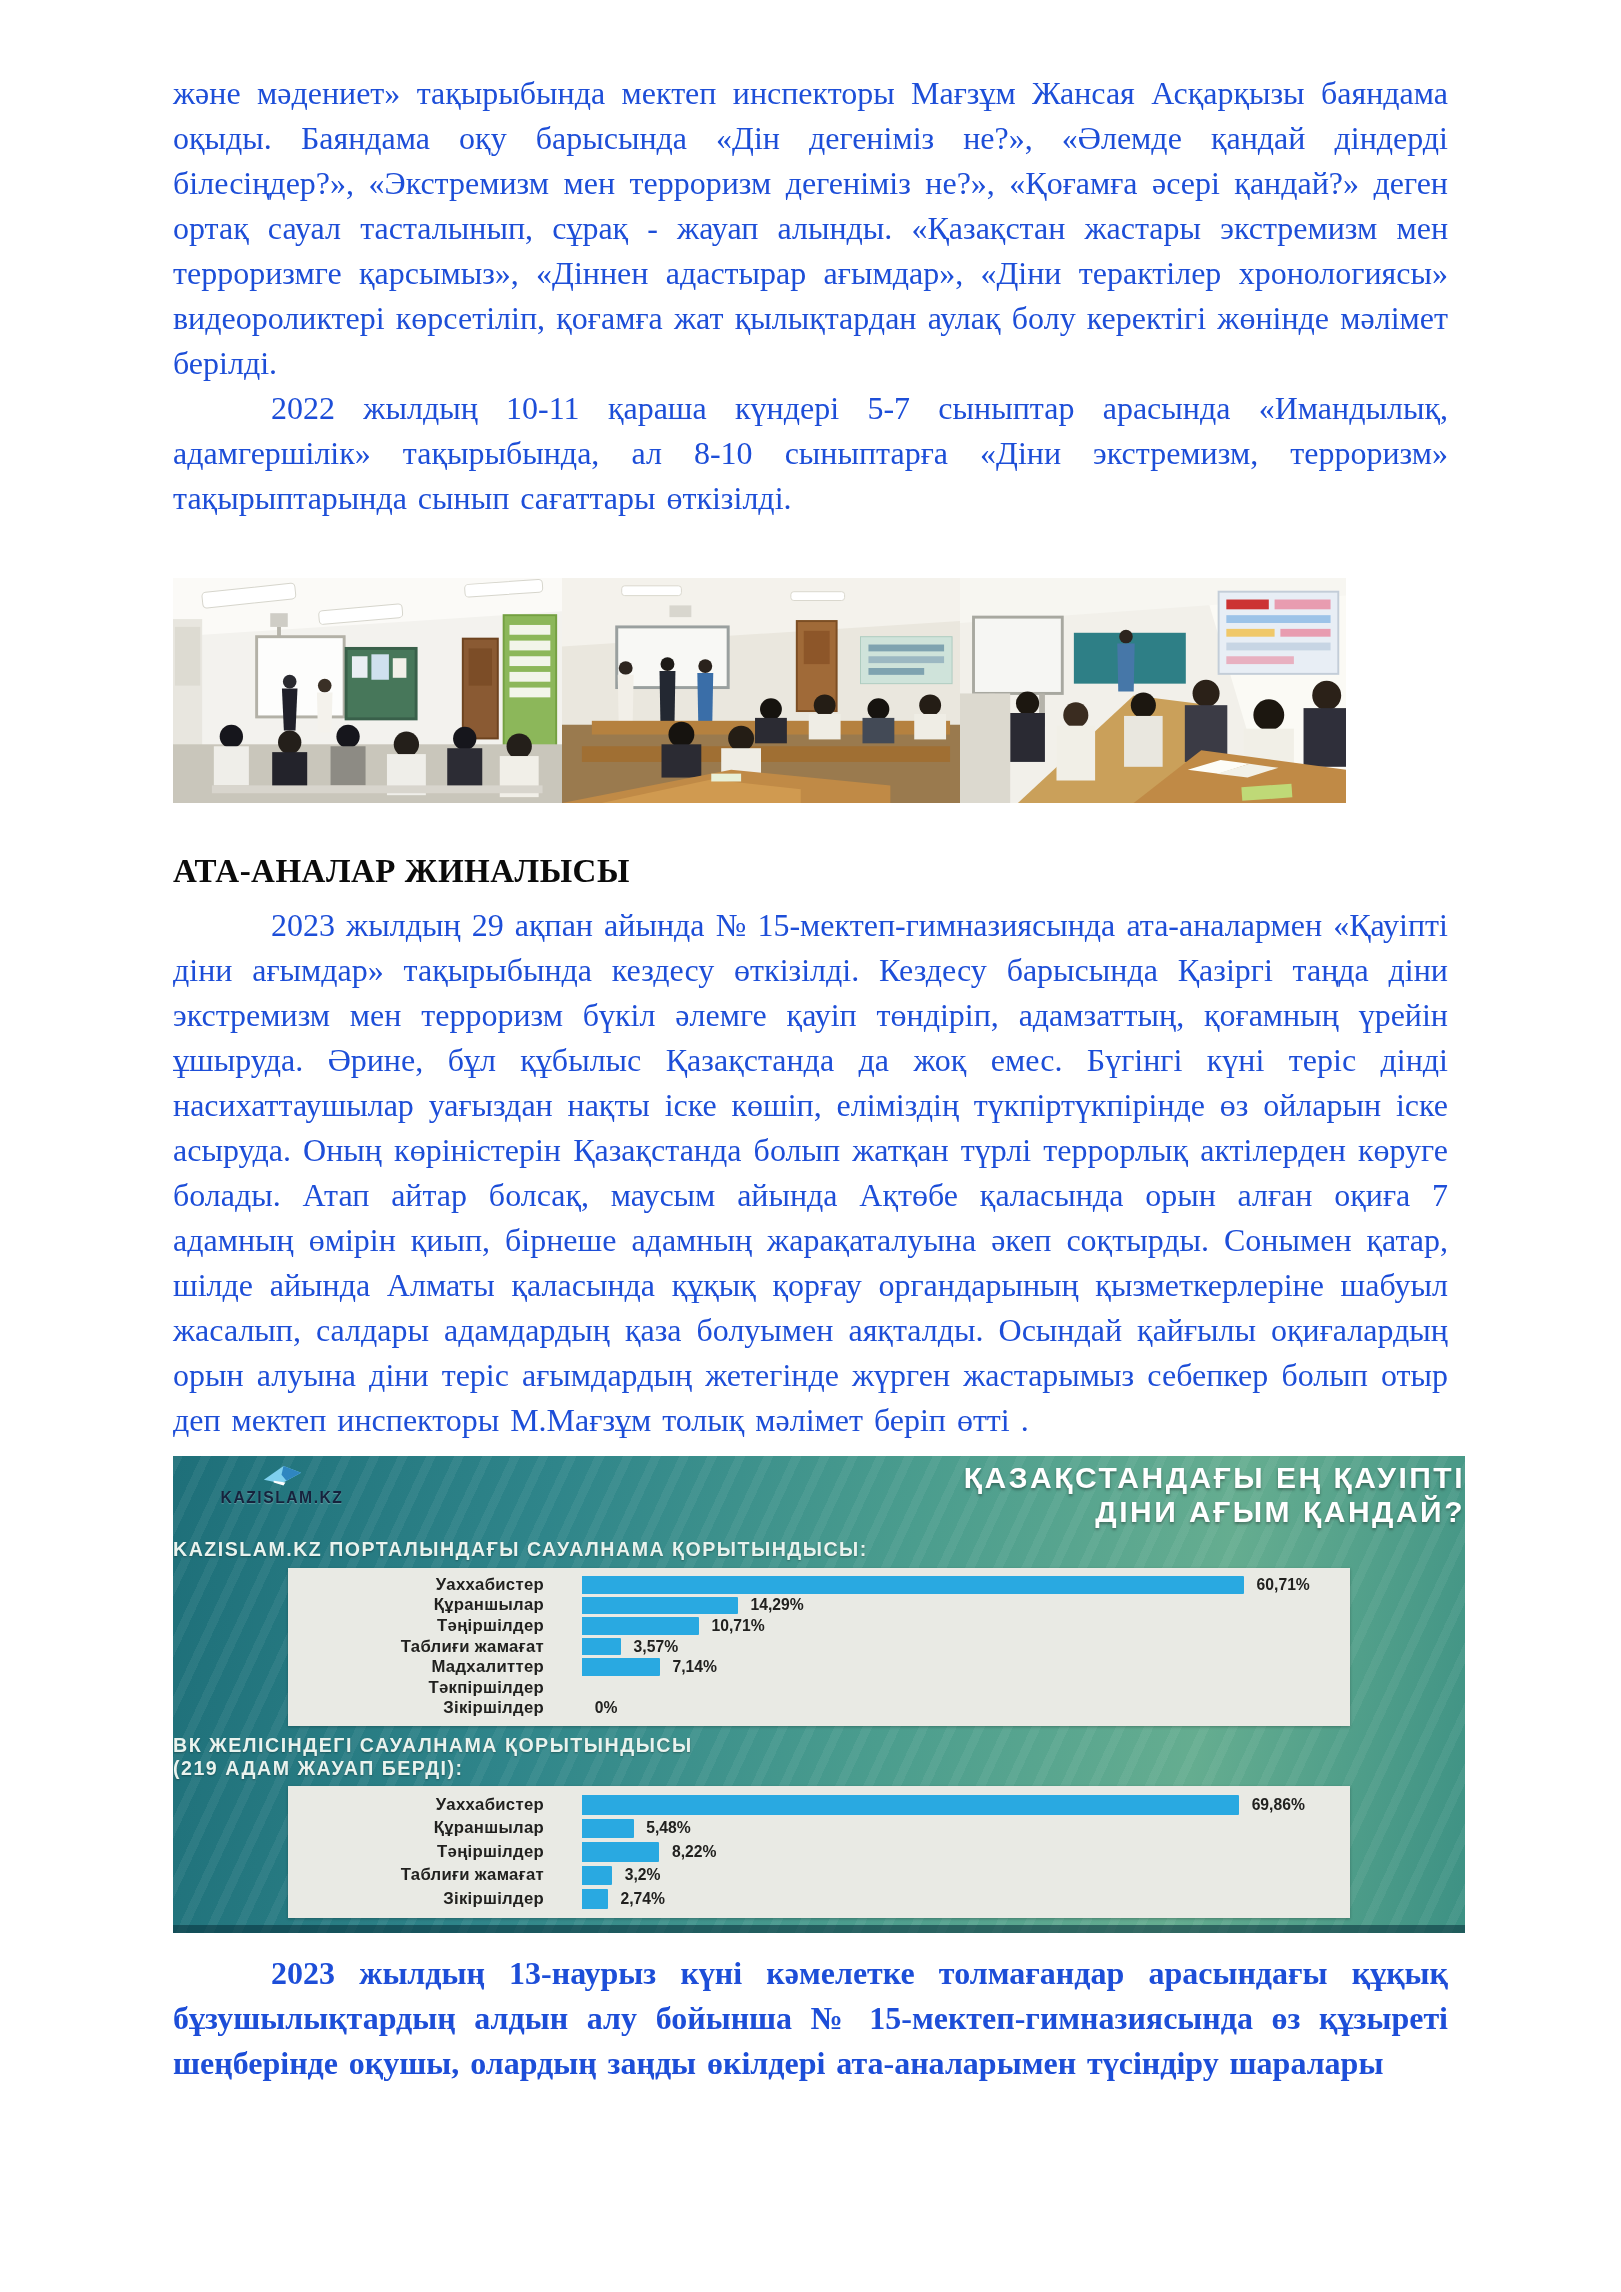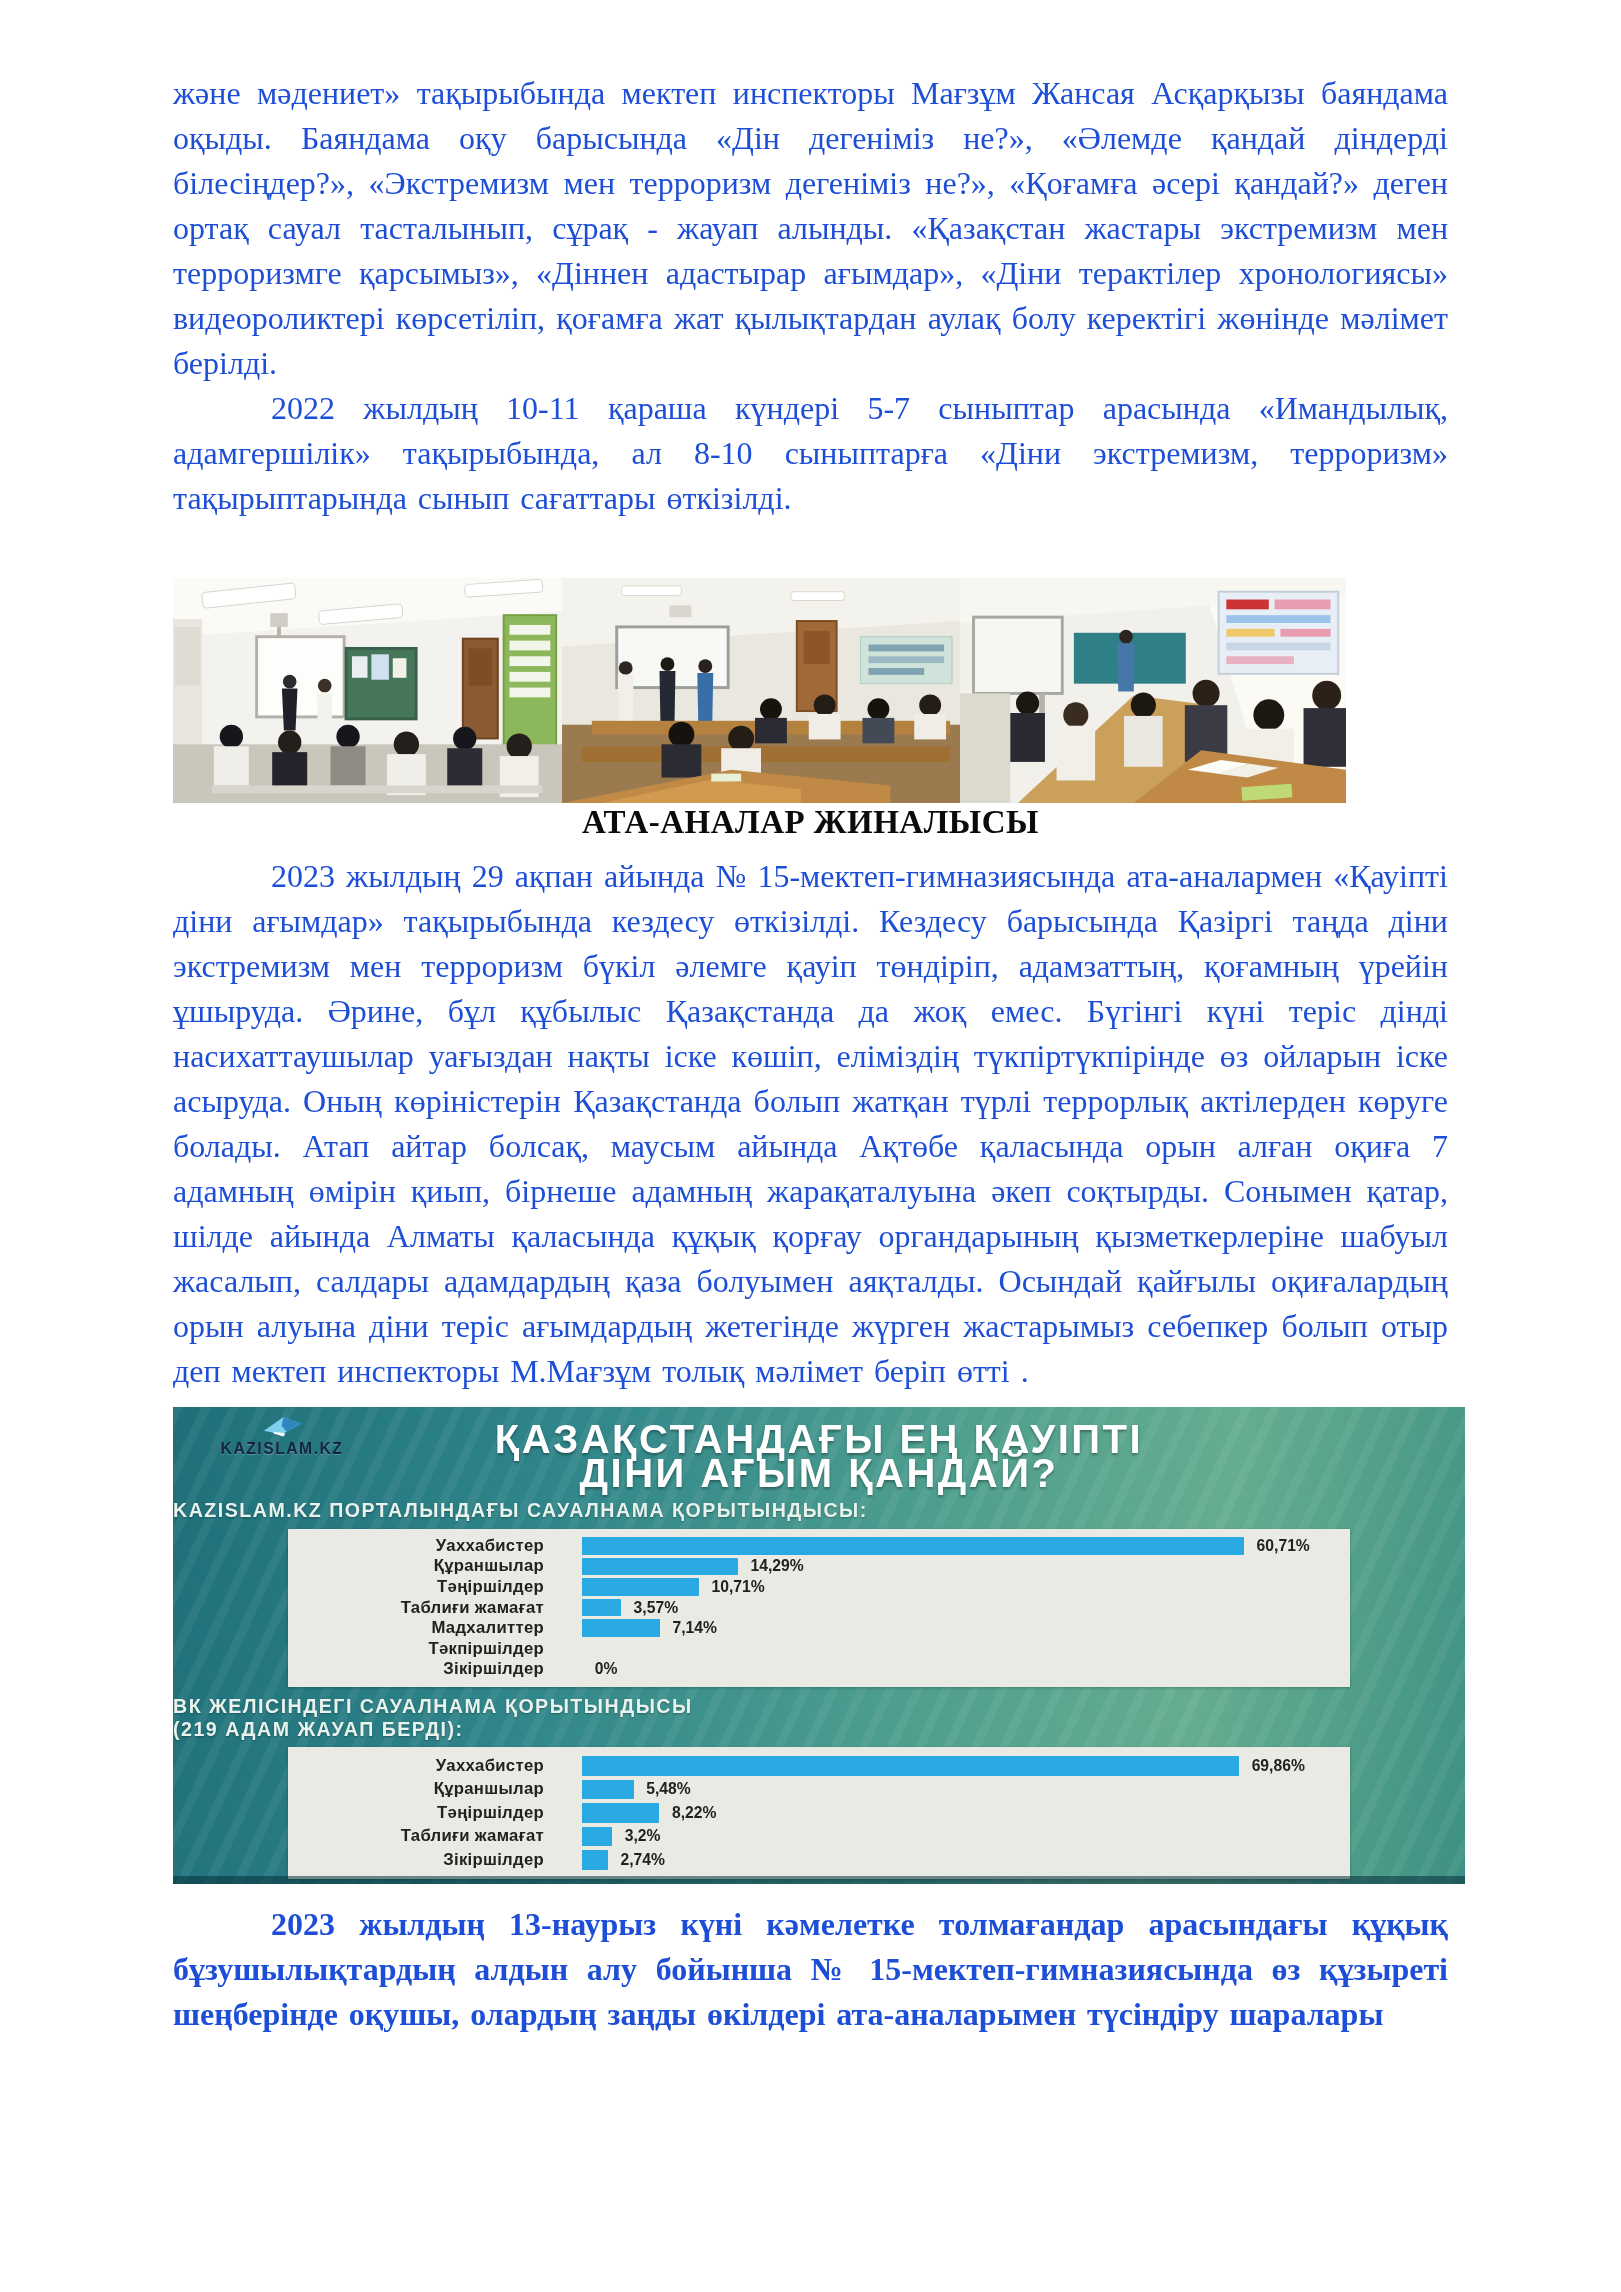--- a/index.html
+++ b/index.html
@@ -17,21 +17,21 @@
   }
   p.indent { text-indent:98px; }
 
   
   .photos { margin-top:57px; display:flex; width:1173px; height:225px; }
   .photos figure { height:225px; overflow:hidden; }
   .photos svg { display:block; width:100%; height:100%; }
   .ph1 { width:389px; } .ph2 { width:398px; } .ph3 { width:386px; }
 
   h2.section-heading {
-    text-align:center; font-weight:bold;
+    margin-top:49px; text-align:left; font-weight:bold;
     font-size:33px; line-height:39px; letter-spacing:0.5px;
   }
   p.after-heading { margin-top:11.8px; }
 
   
   .infographic {
     position:relative; margin-top:13.7px; width:1292px; height:477px;
     overflow:hidden; color:#ffffff;
     font-family:"Liberation Sans","DejaVu Sans",sans-serif;
     background:
@@ -42,22 +42,22 @@
     content:''; position:absolute; left:0; right:0; bottom:0; height:8.8px;
     background:rgba(8,48,58,0.55);
   }
   .ig-logo { position:absolute; left:25.5px; top:7.8px; width:167px; text-align:center; }
   .ig-logo svg { display:block; margin:0 auto; }
   .ig-logo-text {
     margin-top:1px; font-size:15.7px; font-weight:bold; letter-spacing:1.5px;
     color:#16233d; text-shadow:0 1px 1px rgba(255,255,255,0.25);
   }
   .ig-title {
-    padding-top:15px; text-align:center; font-weight:bold;
-    font-size:40px; line-height:34px; letter-spacing:2.5px;
+    padding-top:5px; text-align:right; font-weight:bold;
+    font-size:30px; line-height:34px; letter-spacing:2.5px;
     text-shadow:0 2px 2.9px rgba(0,0,0,0.35);
   }
   .ig-section {
     margin-top:8.8px; font-weight:bold;
     font-size:19.6px; line-height:22.5px; letter-spacing:1.5px;
     color:#e9f3ee; text-shadow:0 1px 2px rgba(0,0,0,0.3);
   }
   .panel {
     width:1062px; margin:6.9px auto 0; background:#e9eae4;
     padding:6.9px 15.7px 6.9px 0; box-shadow:0 1px 2.9px rgba(0,0,0,0.25);

